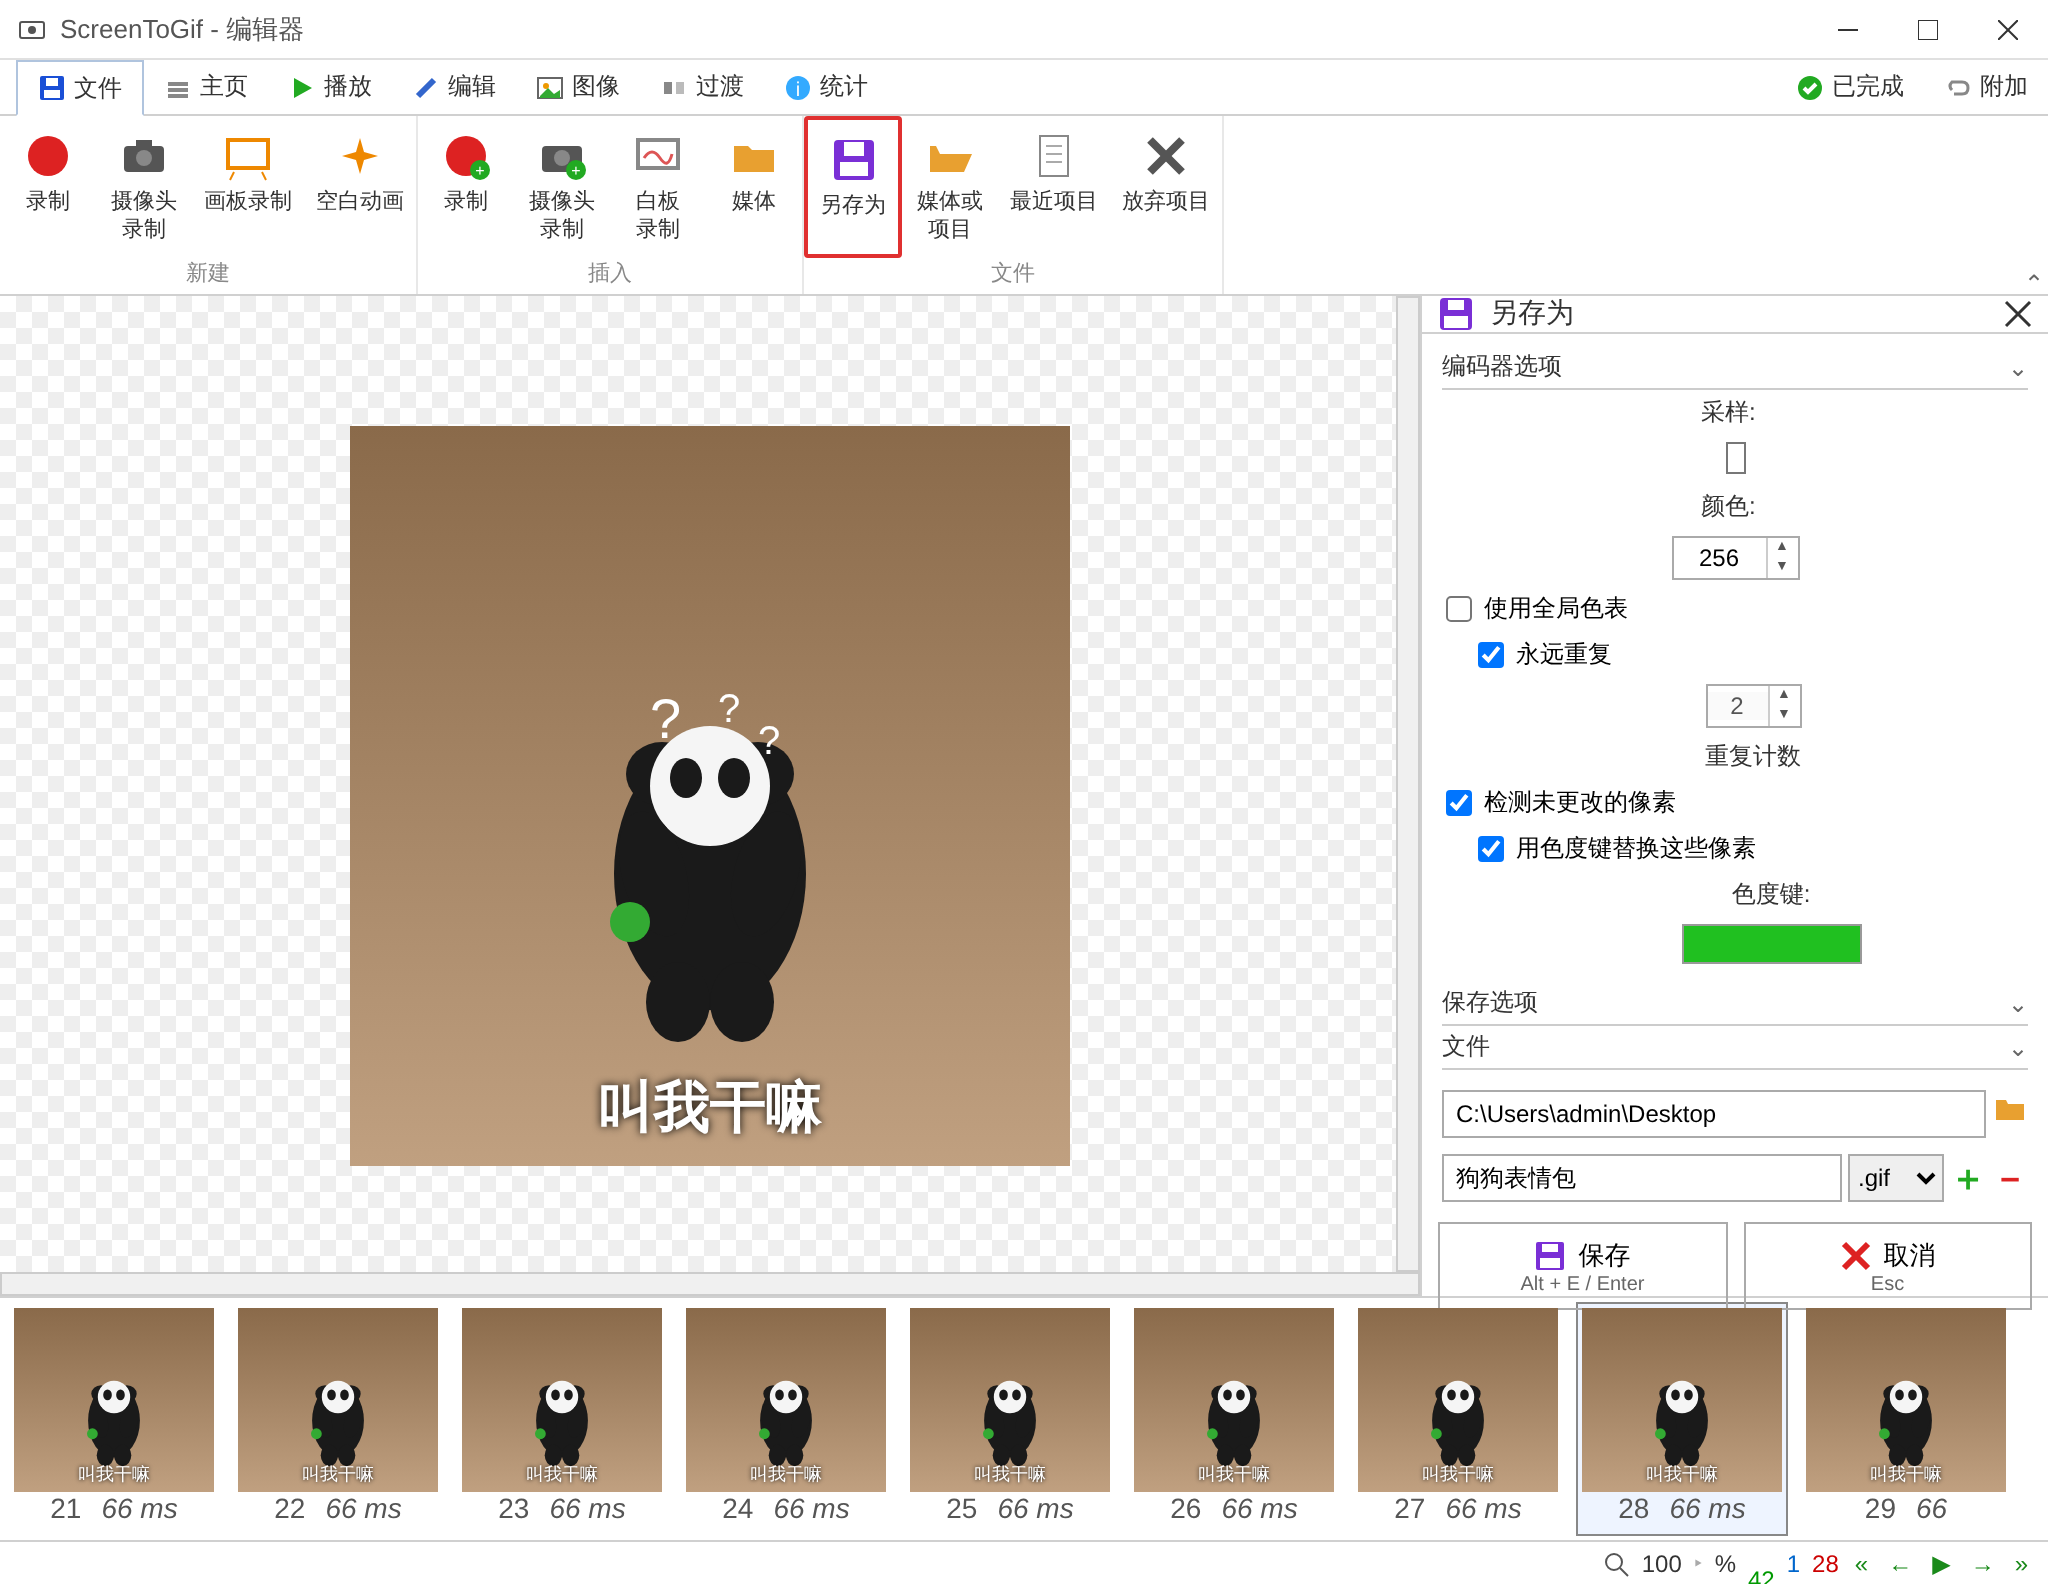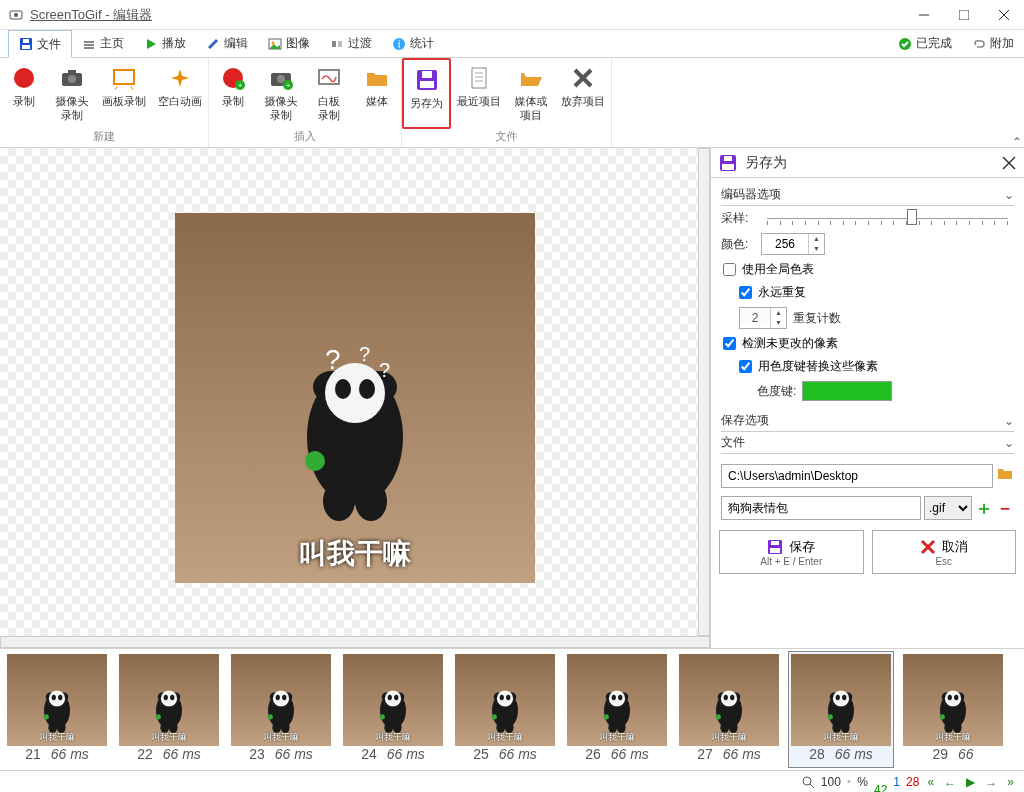--- a/index.html
+++ b/index.html
@@ -1,20 +1,20 @@
 <!DOCTYPE html>
 <html><head>
 <meta charset="utf-8">
 <style>
 * { box-sizing: border-box; margin: 0; padding: 0; font-family: "Microsoft YaHei", "Segoe UI", sans-serif; }
 body { width: 1024px; height: 792px; background: #fff; overflow: hidden; display: flex; flex-direction: column; font-size: 12px; }
 
 .titlebar { height: 30px; display: flex; align-items: center; padding-left: 8px; border-bottom: 1px solid #e0e0e0; }
 .titlebar .app-icon { width: 16px; height: 16px; margin-right: 6px; }
-.titlebar .title { font-size: 13px; color: #555; flex: 1; text-decoration: underline; }
+.titlebar .title { font-size: 13px; color: #555; flex: 1; }
 .titlebar .winbtn { width: 40px; height: 30px; display: flex; align-items: center; justify-content: center; color: #333; }
 
 .menubar { height: 28px; display: flex; align-items: stretch; padding-left: 8px; border-bottom: 1px solid #d0d0d0; }
 .menubar .tab { display: flex; align-items: center; gap: 4px; padding: 0 10px; font-size: 12px; color: #333; cursor: pointer; }
 .menubar .tab.active { border: 1px solid #b0c4de; border-bottom: 1px solid #fff; background: #fff; margin-bottom: -1px; }
 .menubar .spacer { flex: 1; }
 .menubar .status { display: flex; align-items: center; gap: 4px; padding: 0 10px; color: #333; }
 
 .ribbon { height: 90px; display: flex; align-items: stretch; border-bottom: 1px solid #d0d0d0; position: relative; }
 .ribbon-group { display: flex; flex-direction: column; align-items: center; border-right: 1px solid #e8e8e8; }
@@ -41,21 +41,21 @@
 .canvas-area .img { width: 360px; height: 370px; background: linear-gradient(#8a6a4a,#c0a080); position:relative; }
 .canvas-area .img .panda { position:absolute; left:50%; top:55%; transform:translate(-50%,-50%); width:200px; height:260px; }
 .canvas-area .img .caption { position:absolute; bottom:10px; width:100%; text-align:center; font-size:28px; font-weight:bold; color:#fff; text-shadow:0 0 4px #000; }
 
 .sidepanel { width: 314px; border-left: 1px solid #d0d0d0; display: flex; flex-direction: column; background: #fff; }
 .sidepanel .hdr { height: 30px; display: flex; align-items: center; gap: 8px; padding: 0 8px; border-bottom: 1px solid #d0d0d0; }
 .sidepanel .hdr .ttl { font-size: 14px; color: #333; flex: 1; }
 .sidepanel .section { padding: 6px 10px; }
 .sidepanel .sec-row { font-size: 12px; color: #333; border-bottom:1px solid #ccc; display:flex; align-items:center; padding:2px 0; }
 .sidepanel .sec-row .exp { margin-left:auto; color:#666; }
-.field-row { display: flex; align-items: center; gap: 6px; padding: 3px 0; font-size: 12px; color: #333; }
+.field-row { display: flex; align-items: center; gap: 6px; padding: 3px 0; font-size: 12px; color: #333; flex-direction: column; }
 .field-row label { min-width: 34px; }
 .numbox { border: 1px solid #aaa; height: 22px; display: inline-flex; align-items: center; }
 .numbox input { width: 46px; border: none; text-align: center; font-size: 12px; outline: none; }
 .numbox .spin { width: 16px; display: flex; flex-direction: column; }
 .numbox .spin div { height: 10px; font-size: 7px; text-align: center; line-height: 10px; color: #555; border-left: 1px solid #ccc; cursor:pointer; }
 .chk { display: flex; align-items: center; gap: 6px; padding: 3px 0 3px 2px; }
 .chk input { width: 13px; height: 13px; }
 .indent1 { padding-left: 18px; }
 .indent2 { padding-left: 36px; }
 .slider { position:relative; height:18px; margin:0 6px; }
@@ -298,36 +298,36 @@
               <rect x="3" y="3" width="20" height="20" rx="2" fill="#7a2fd6"></rect>
               <rect x="6" y="14" width="14" height="7" fill="#fff"></rect>
               <rect x="8" y="4" width="10" height="7" fill="#fff"></rect>
             </svg>
           </span>
           <span class="lbl">另存为</span>
         </div>
       <div class="ribbon-btn">
           <span class="ico">
             <svg width="26" height="26">
+              <path d="M3 8 L3 21 L20 21 L24 12 L8 12 L6 8 Z" fill="#e8a030"></path>
+            </svg>
+          </span>
+          <span class="lbl" style="white-space:pre">媒体或
+项目</span>
+        </div>
+      <div class="ribbon-btn">
+          <span class="ico">
+            <svg width="26" height="26">
               <rect x="6" y="3" width="14" height="20" fill="#fff" stroke="#888"></rect>
               <line x1="9" y1="8" x2="17" y2="8" stroke="#aaa"></line>
               <line x1="9" y1="12" x2="17" y2="12" stroke="#aaa"></line>
               <line x1="9" y1="16" x2="17" y2="16" stroke="#aaa"></line>
             </svg>
           </span>
           <span class="lbl">最近项目</span>
-        </div>
-      <div class="ribbon-btn">
-          <span class="ico">
-            <svg width="26" height="26">
-              <path d="M3 8 L3 21 L20 21 L24 12 L8 12 L6 8 Z" fill="#e8a030"></path>
-            </svg>
-          </span>
-          <span class="lbl" style="white-space:pre">媒体或
-项目</span>
         </div>
       <div class="ribbon-btn">
           <span class="ico">
             <svg width="26" height="26">
               <line x1="5" y1="5" x2="21" y2="21" stroke="#555" stroke-width="4"></line>
               <line x1="21" y1="5" x2="5" y2="21" stroke="#555" stroke-width="4"></line>
             </svg>
           </span>
           <span class="lbl">放弃项目</span>
         </div>

